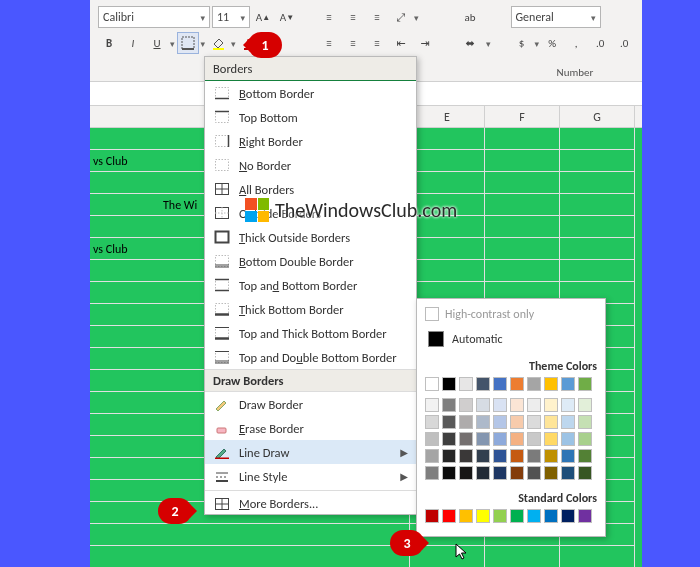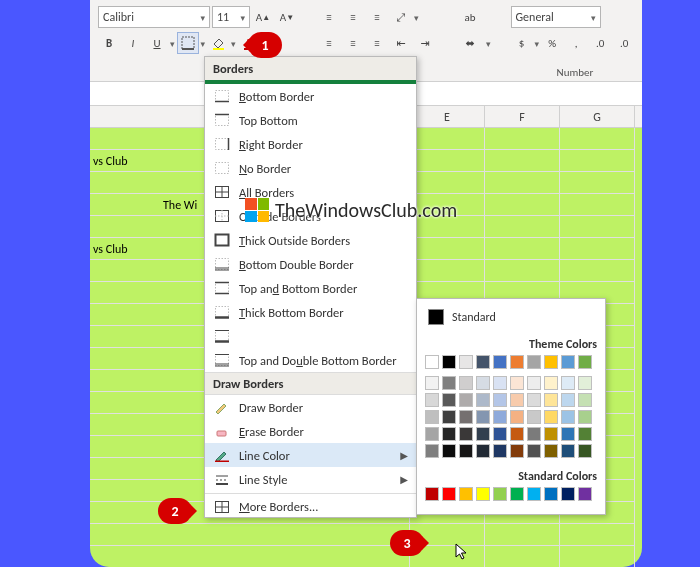--- a/index.html
+++ b/index.html
@@ -9,22 +9,21 @@
     height: 567px;
     overflow: hidden;
     position: relative;
   }
   .app {
     position: absolute;
     left: 90px;
     top: 0;
     width: 552px;
     height: 567px;
-    background: #bef264;
-    border-radius: 19px;
+    background: #22c55e;
   }
   
   .ribbon {
     background: #f3f2f1;
     border-bottom: 1px solid #d0d0d0;
     height: 82px;
     position: relative;
     padding: 4px 8px;
     font-size: 11px;
     color: #444;
@@ -64,21 +63,21 @@
   .cell { width:75px; height:22px; border-right:1px solid #e0e0e0; border-bottom:1px solid #e0e0e0; font-size:12px; display:flex; align-items:center; padding:0 3px; overflow:hidden; white-space:nowrap;}
 
   
   .menu {
     position:absolute; left: 114px; top: 56px; width: 213px;
     background:#fff; border:1px solid #bababa; box-shadow: 2px 2px 6px rgba(0,0,0,.25);
     z-index: 20;
     font-size:12.5px; color:#333;
   }
   .menu-header {
-    background:#eeece7; padding:4px 8px; font-weight:700; border-bottom:4px solid #15803d;
+    background:#eeece7; padding:4px 8px; font-weight:400; border-bottom:1px solid #15803d;
   }
   .mitem {
     display:flex; align-items:center; height:24px; padding:0 8px; gap:8px;
   }
   .mitem:hover, .mitem.highlight { background:#dbe9f7; }
   .mitem .micon { width:18px; height:16px; display:flex; align-items:center; justify-content:center; }
   .mitem .mlabel { flex:1; text-decoration: none; }
   .mitem .mlabel u { text-decoration: underline; }
   .mitem .arrow { font-size:10px; color:#555; }
   .mheader2 { background:#eeece7; padding:3px 8px; font-weight:600; border-top:1px solid #dcdcdc; border-bottom:1px solid #dcdcdc;}
@@ -473,20 +472,21 @@
           <span class="mlabel"><u>T</u>hick Bottom Border</span>
         </div>
         <div class="mitem">
           <span class="micon">
             <svg width="16" height="14">
               <rect x="1.5" y="1.5" width="13" height="11" fill="none" stroke="#bbb" stroke-dasharray="1.5 1.5"></rect>
               <line x1="1" y1="1.5" x2="15" y2="1.5" stroke="#444"></line>
               <line x1="1" y1="12.5" x2="15" y2="12.5" stroke="#444" stroke-width="2.5"></line>
             </svg>
           </span>
+          <span class="mlabel">Top and Thick Bottom Border</span>
         </div>
         <div class="mitem">
           <span class="micon">
             <svg width="16" height="14">
               <rect x="1.5" y="1.5" width="13" height="11" fill="none" stroke="#bbb" stroke-dasharray="1.5 1.5"></rect>
               <line x1="1" y1="1.5" x2="15" y2="1.5" stroke="#444"></line>
               <line x1="1" y1="11" x2="15" y2="11" stroke="#444"></line>
               <line x1="1" y1="13" x2="15" y2="13" stroke="#444"></line>
             </svg>
           </span>
@@ -511,21 +511,21 @@
           </span>
           <span class="mlabel"><u>E</u>rase Border</span>
         </div>
         <div class="mitem highlight">
           <span class="micon">
             <svg width="16" height="14">
               <path d="M2 12 L10 4 L12 6 L4 14 Z" fill="#5a8" stroke="#376"></path>
               <rect x="1" y="12.5" width="14" height="2" fill="#c00000"></rect>
             </svg>
           </span>
-          <span class="mlabel">Line Color</span>
+          <span class="mlabel">Line Draw</span>
           <span class="arrow">▶</span>
         </div>
         <div class="mitem">
           <span class="micon">
             <svg width="16" height="14">
               <line x1="2" y1="4" x2="14" y2="4" stroke="#444"></line>
               <line x1="2" y1="8" x2="14" y2="8" stroke="#444" stroke-dasharray="2 2"></line>
               <line x1="2" y1="12" x2="14" y2="12" stroke="#444" stroke-width="2"></line>
             </svg>
           </span>
@@ -539,23 +539,27 @@
               <line x1="8" y1="1" x2="8" y2="13" stroke="#444"></line>
               <line x1="1" y1="7" x2="15" y2="7" stroke="#444"></line>
             </svg>
           </span>
           <span class="mlabel"><u>M</u>ore Borders...</span>
         </div>
       </div>
   </div>
 
   <div class="colormenu">
+    <div class="hc">
+      <div class="cb"></div>
+      <span>High-contrast only</span>
+    </div>
     <div class="auto">
       <div class="sw"></div>
-      <span>Standard</span>
+      <span>Automatic</span>
     </div>
     <div class="subhdr">Theme Colors</div>
     <div id="theme-colors">
         <div class="swrow">
           <div class="sw" style="background: rgb(255, 255, 255);"></div>
           <div class="sw" style="background: rgb(0, 0, 0);"></div>
           <div class="sw" style="background: rgb(231, 230, 230);"></div>
           <div class="sw" style="background: rgb(68, 84, 106);"></div>
           <div class="sw" style="background: rgb(68, 114, 196);"></div>
           <div class="sw" style="background: rgb(237, 125, 49);"></div>

